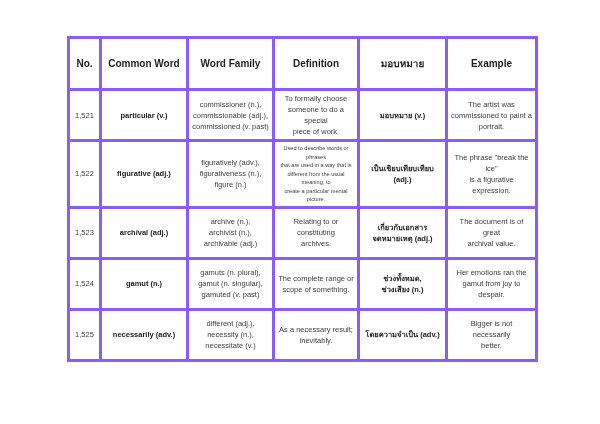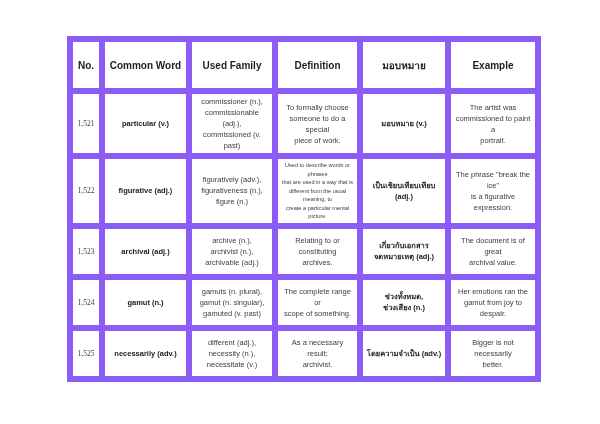--- a/index.html
+++ b/index.html
@@ -25,41 +25,41 @@
     background: #ffffff;
   }
   .vocab col.c-no     { width: 32px; }
   .vocab col.c-word   { width: 87px; }
   .vocab col.c-family { width: 86px; }
   .vocab col.c-def    { width: 85px; }
   .vocab col.c-thai   { width: 88px; }
   .vocab col.c-ex     { width: 90px; }
 
   .vocab th, .vocab td {
-    border: 6px solid #8b5cf6;
+    border: 3px solid #8b5cf6;
     text-align: center;
     vertical-align: middle;
     padding: 2px 3px;
     overflow: hidden;
   }
   .vocab thead tr { height: 52px; }
   .vocab tbody tr { height: 51px; }
 
   .vocab th {
     font-size: 10px;
     font-weight: bold;
     color: #1e1e1e;
   }
   .vocab td {
     font-size: 7.5px;
     line-height: 11px;
     color: #3d3d3d;
     white-space: pre-line;
   }
-  .vocab td.no { color: #3d3d3d; font-family: Liberation Serif, serif; }
+  .vocab td.no { color: #3d3d3d; }
   .vocab td.word,
   .vocab td.thai {
     font-weight: bold;
     color: #222222;
   }
   .vocab td.def-small {
     font-size: 5.6px;
     line-height: 8.5px;
   }
 </style>
@@ -73,21 +73,21 @@
         <col class="c-word">
         <col class="c-family">
       <col class="c-def">
         <col class="c-thai">
         <col class="c-ex">
     </colgroup>
     <thead>
       <tr>
         <th>No.</th>
         <th>Common Word</th>
-        <th>Used Family</th>
+        <th>Word Family</th>
         <th>Definition</th>
         <th>มอบหมาย</th>
         <th>Example</th>
       </tr>
     </thead>
     <tbody>
       <tr>
         <td class="no">1,521</td>
         <td class="word">particular (v.)</td>
         <td class="family">commissioner (n.),
@@ -141,20 +141,20 @@
         <td class="ex">Her emotions ran the
 gamut from joy to despair.</td>
       </tr>
       <tr>
         <td class="no">1,525</td>
         <td class="word">necessarily (adv.)</td>
         <td class="family">different (adj.),
 necessity (n.),
 necessitate (v.)</td>
         <td class="def">As a necessary result;
-archivist.</td>
+inevitably.</td>
         <td class="thai">โดยความจำเป็น (adv.)</td>
         <td class="ex">Bigger is not necessarily
 better.</td>
       </tr>
     </tbody>
   </table>
 </div>
 
 </body></html>

